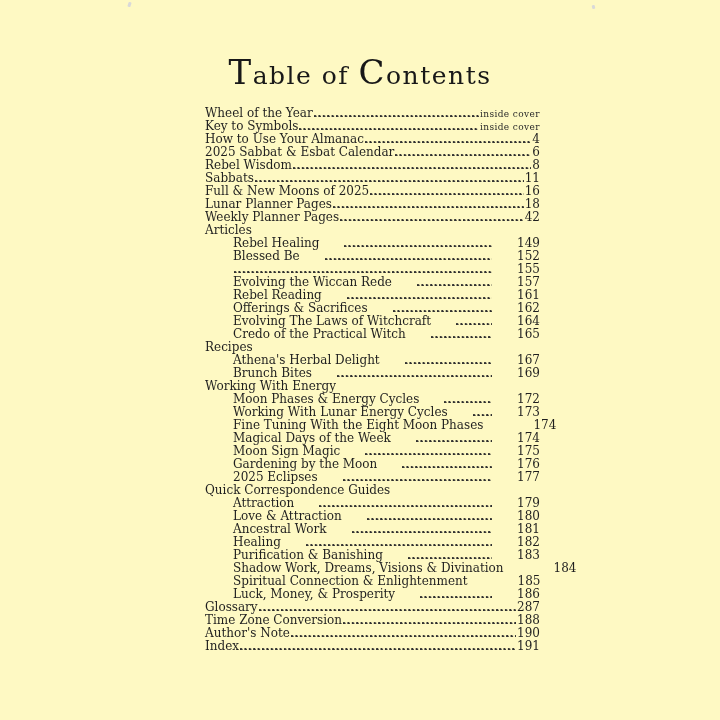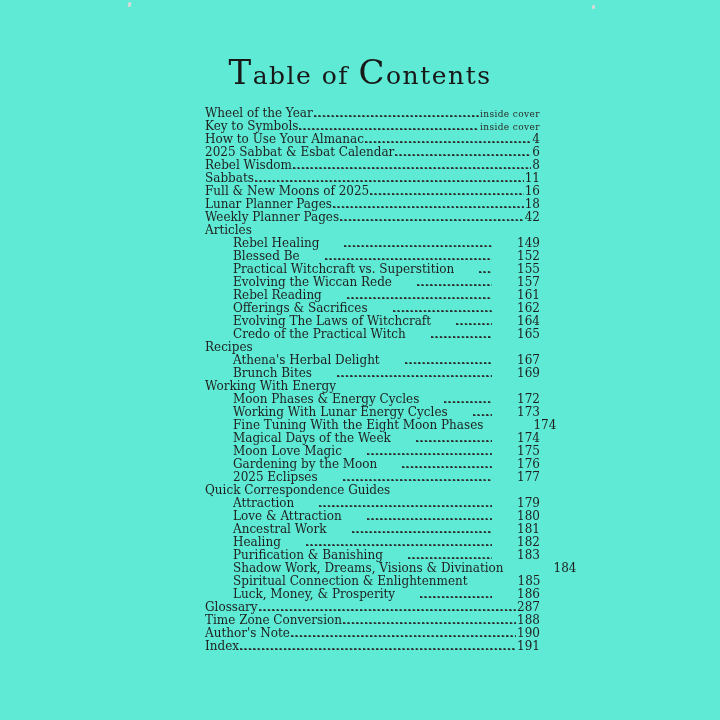--- a/index.html
+++ b/index.html
@@ -4,21 +4,21 @@
 <style>
   html, body { margin: 0; padding: 0; }
   body {
     width: 720px; height: 720px;
     background: #ffffff;
     font-family: "DejaVu Serif", serif;
     color: #1f1f1f;
     position: relative;
     overflow: hidden;
   }
-  .page { position: absolute; inset: 0; background: #5eead4; }
+  .page { position: absolute; inset: 0; background: #fef9c3; }
 
   
   .artifact { position: absolute; background: #d9d9d9; border-radius: 1px; }
   .artifact.a1 { left: 128px; top: 2px; width: 3px; height: 5px; transform: rotate(18deg); }
   .artifact.a2 { left: 592px; top: 5px; width: 3px; height: 4px; transform: rotate(-12deg); }
 
   h1.title {
     position: absolute;
     top: 52px; left: 0; right: 0;
     margin: 0;
@@ -124,21 +124,20 @@
     <span class="label">Rebel Healing</span>
     <span class="dots"></span>
     <span class="page-num">149</span>
   </div>
       <div class="row indent">
     <span class="label">Blessed Be</span>
     <span class="dots"></span>
     <span class="page-num">152</span>
   </div>
       <div class="row indent">
-    <span class="label">Practical Witchcraft vs. Superstition</span>
     <span class="dots"></span>
     <span class="page-num">155</span>
   </div>
       <div class="row indent">
     <span class="label">Evolving the Wiccan Rede</span>
     <span class="dots"></span>
     <span class="page-num">157</span>
   </div>
       <div class="row indent">
     <span class="label">Rebel Reading</span>
@@ -192,21 +191,21 @@
     <span class="label">Fine Tuning With the Eight Moon Phases</span>
     <span class="dots"></span>
     <span class="page-num">174</span>
   </div>
       <div class="row indent">
     <span class="label">Magical Days of the Week</span>
     <span class="dots"></span>
     <span class="page-num">174</span>
   </div>
       <div class="row indent">
-    <span class="label">Moon Love Magic</span>
+    <span class="label">Moon Sign Magic</span>
     <span class="dots"></span>
     <span class="page-num">175</span>
   </div>
       <div class="row indent">
     <span class="label">Gardening by the Moon</span>
     <span class="dots"></span>
     <span class="page-num">176</span>
   </div>
       <div class="row indent">
     <span class="label">2025 Eclipses</span>

